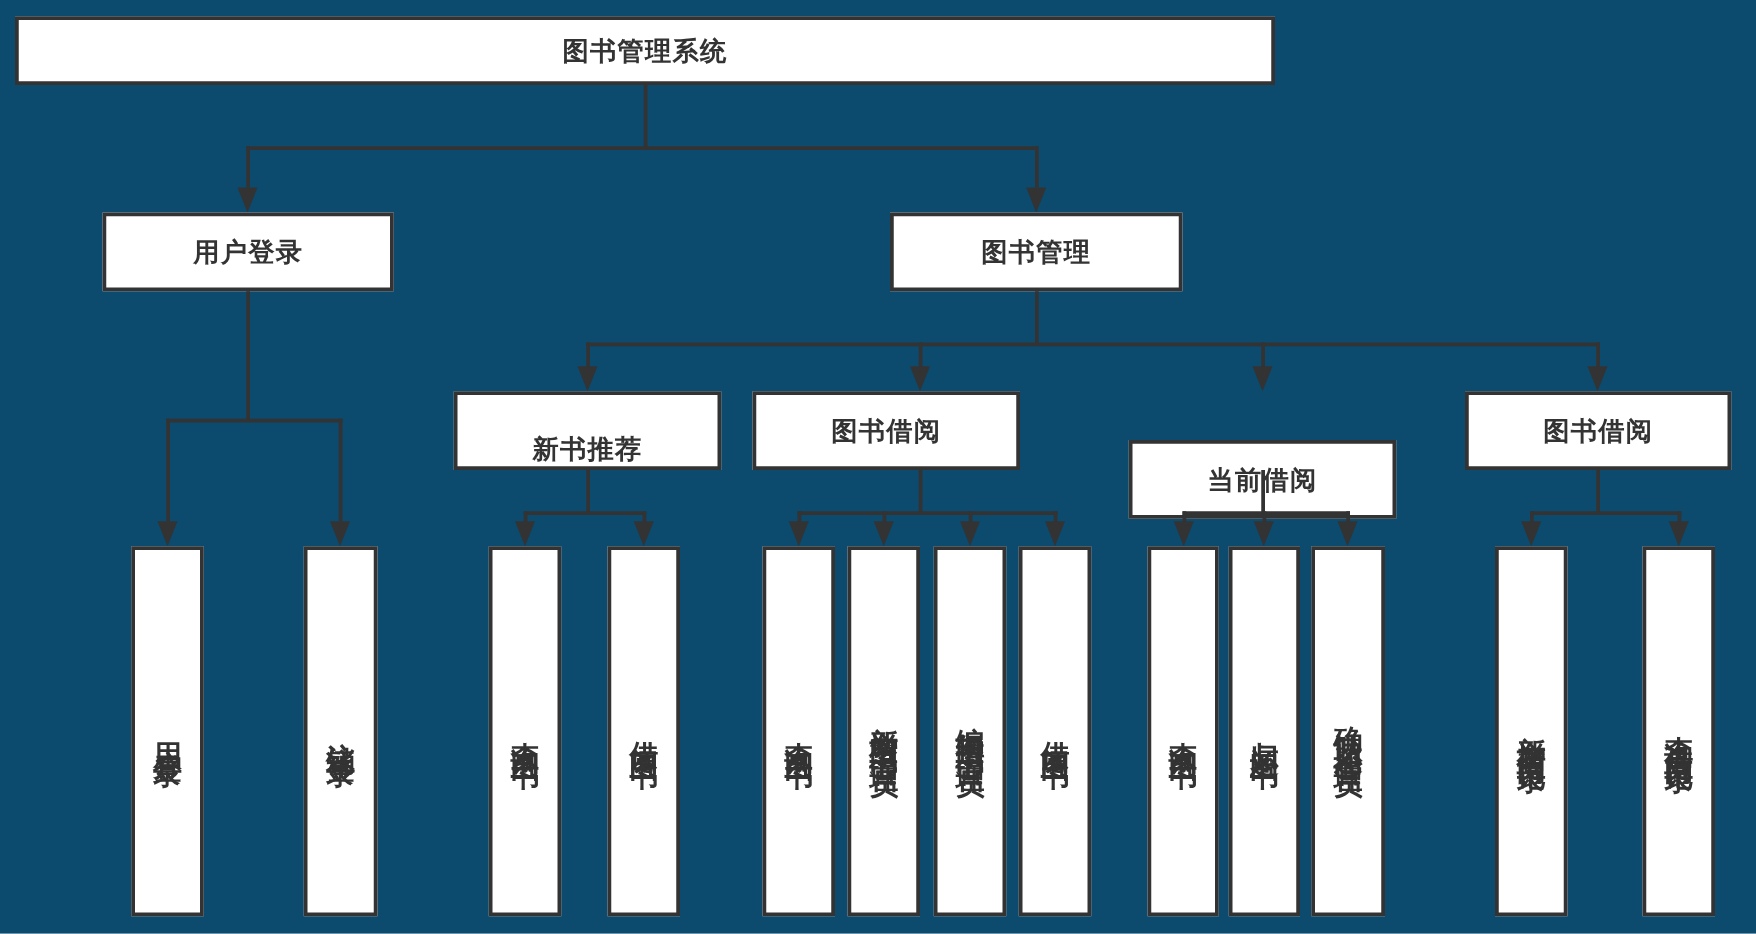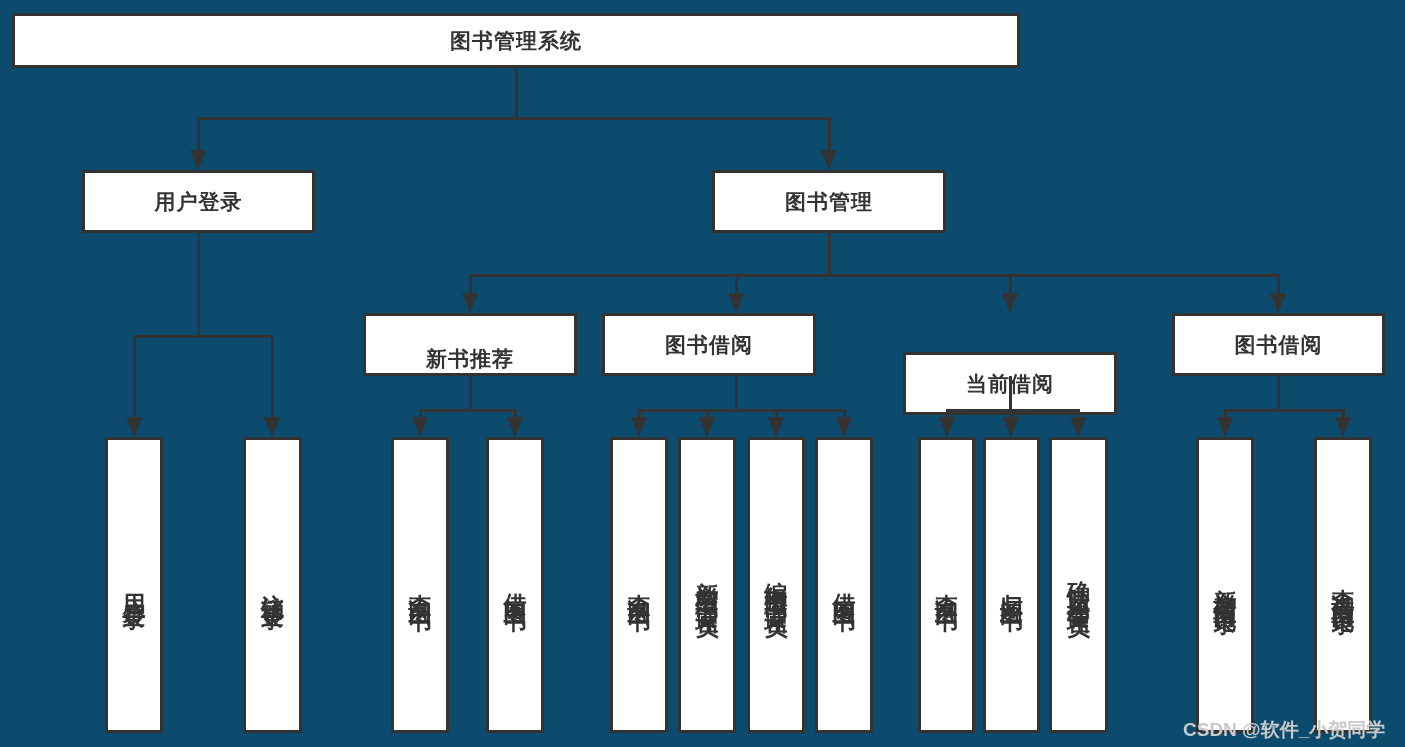--- a/index.html
+++ b/index.html
@@ -197,15 +197,14 @@
     <span>确认归还（管理员）</span>
   </div>
 
   <div class="vbox" style="left:1196px; top:437px; width:58px; height:296px;">
     <span>新增借阅记录</span>
   </div>
   <div class="vbox" style="left:1314px; top:437px; width:58px; height:296px;">
     <span>查询借阅记录</span>
   </div>
 
-  <div class="watermark">CSDN @软件_小贺同学</div>
 
 </div>
 
 </body></html>

